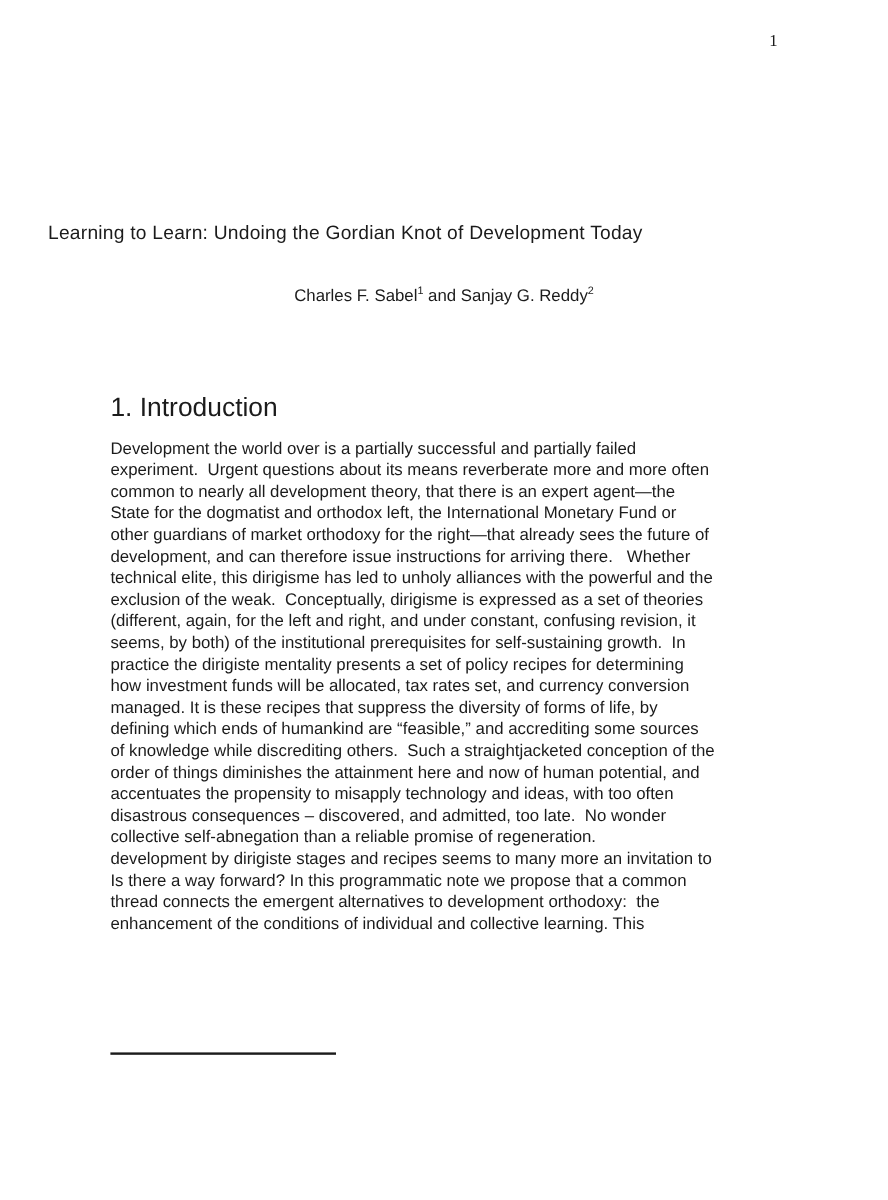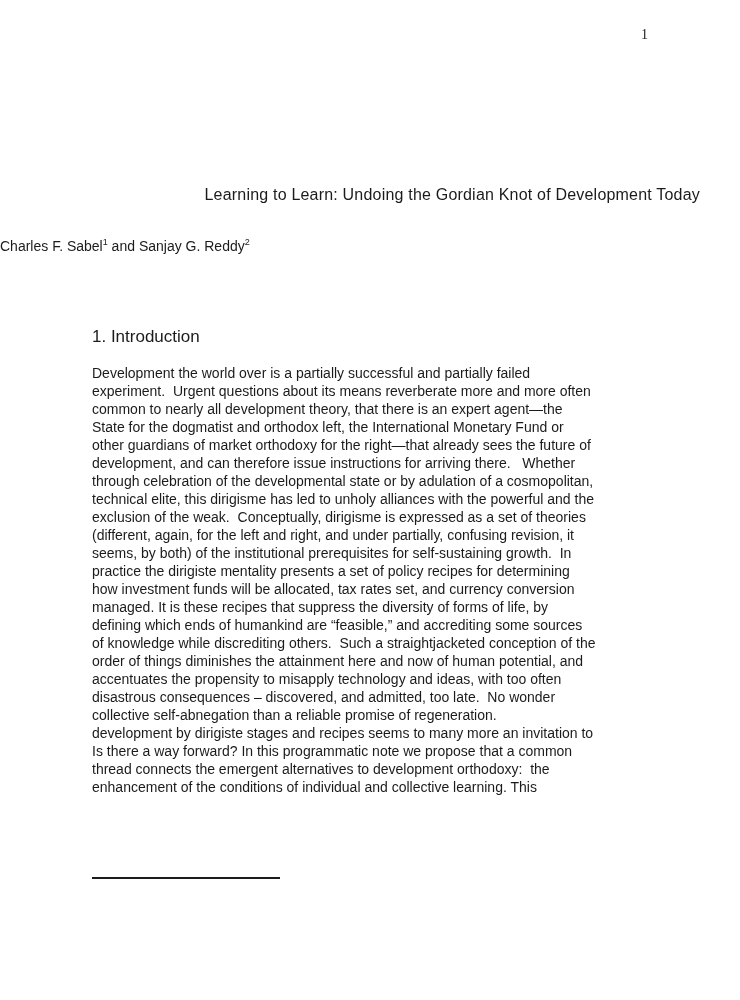--- a/index.html
+++ b/index.html
@@ -17,42 +17,42 @@
     top: 27px;
     right: 92px;
     font-family: "Liberation Serif", serif;
     font-size: 14px;
   }
   .title {
     position: absolute;
     top: 186px;
     left: 40px;
     right: 40px;
-    text-align: right;
+    text-align: left;
     font-size: 16px;
     letter-spacing: 0.2px;
   }
   .authors {
     position: absolute;
     top: 238px;
     left: 0;
     right: 0;
-    text-align: left;
+    text-align: center;
     font-size: 14px;
   }
   .authors sup, .fn sup {
     font-size: 9px;
     vertical-align: super;
     line-height: 0;
   }
   .heading {
     position: absolute;
     top: 327px;
     left: 92px;
-    font-size: 17px;
+    font-size: 22px;
   }
   .body-text {
     position: absolute;
     top: 364px;
     left: 92px;
     width: 560px;
     font-size: 14px;
     line-height: 18px;
   }
   .para + .para { }
@@ -89,24 +89,23 @@
   <div class="heading">1. Introduction</div>
 
   <div class="body-text">
     <div class="para">
         <div class="line">Development the world over is a partially successful and partially failed</div>
         <div class="line">experiment.  Urgent questions about its means reverberate more and more often</div>
         <div class="line">common to nearly all development theory, that there is an expert agent—the</div>
         <div class="line">State for the dogmatist and orthodox left, the International Monetary Fund or</div>
         <div class="line">other guardians of market orthodoxy for the right—that already sees the future of</div>
         <div class="line">development, and can therefore issue instructions for arriving there.   Whether</div>
-        <div class="line">through celebration of the developmental state or by adulation of a cosmopolitan,</div>
         <div class="line">technical elite, this dirigisme has led to unholy alliances with the powerful and the</div>
         <div class="line">exclusion of the weak.  Conceptually, dirigisme is expressed as a set of theories</div>
-        <div class="line">(different, again, for the left and right, and under partially, confusing revision, it</div>
+        <div class="line">(different, again, for the left and right, and under constant, confusing revision, it</div>
         <div class="line">seems, by both) of the institutional prerequisites for self-sustaining growth.  In</div>
         <div class="line">practice the dirigiste mentality presents a set of policy recipes for determining</div>
         <div class="line">how investment funds will be allocated, tax rates set, and currency conversion</div>
         <div class="line">managed. It is these recipes that suppress the diversity of forms of life, by</div>
         <div class="line">defining which ends of humankind are “feasible,” and accrediting some sources</div>
         <div class="line">of knowledge while discrediting others.  Such a straightjacketed conception of the</div>
         <div class="line">order of things diminishes the attainment here and now of human potential, and</div>
         <div class="line">accentuates the propensity to misapply technology and ideas, with too often</div>
         <div class="line">disastrous consequences – discovered, and admitted, too late.  No wonder</div>
         <div class="line">collective self-abnegation than a reliable promise of regeneration.</div>

